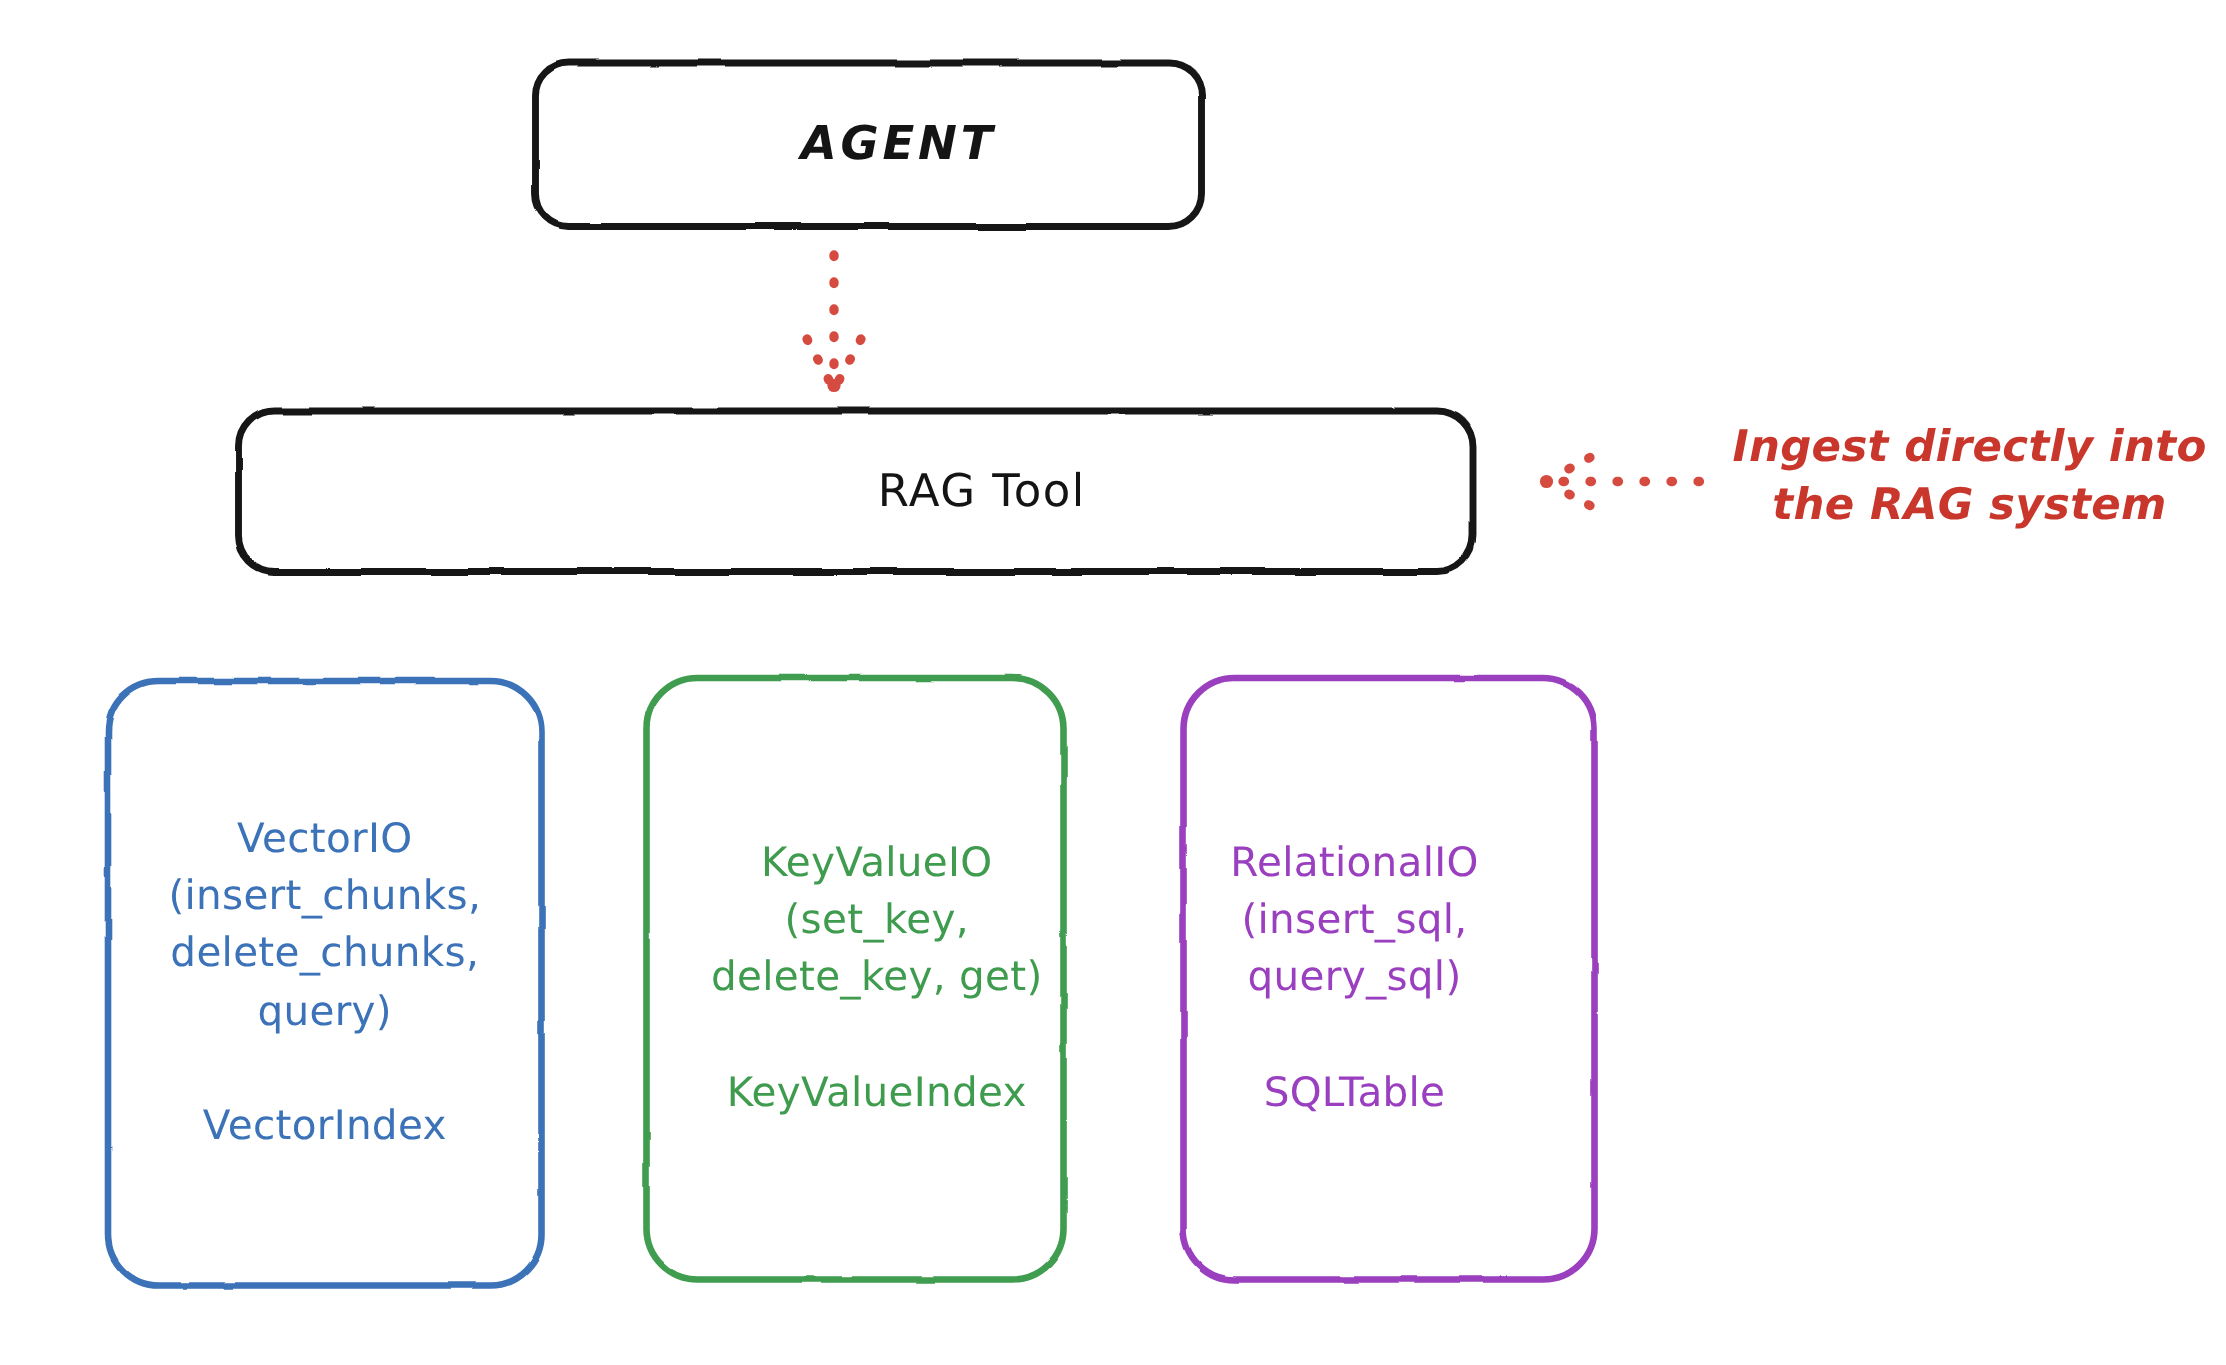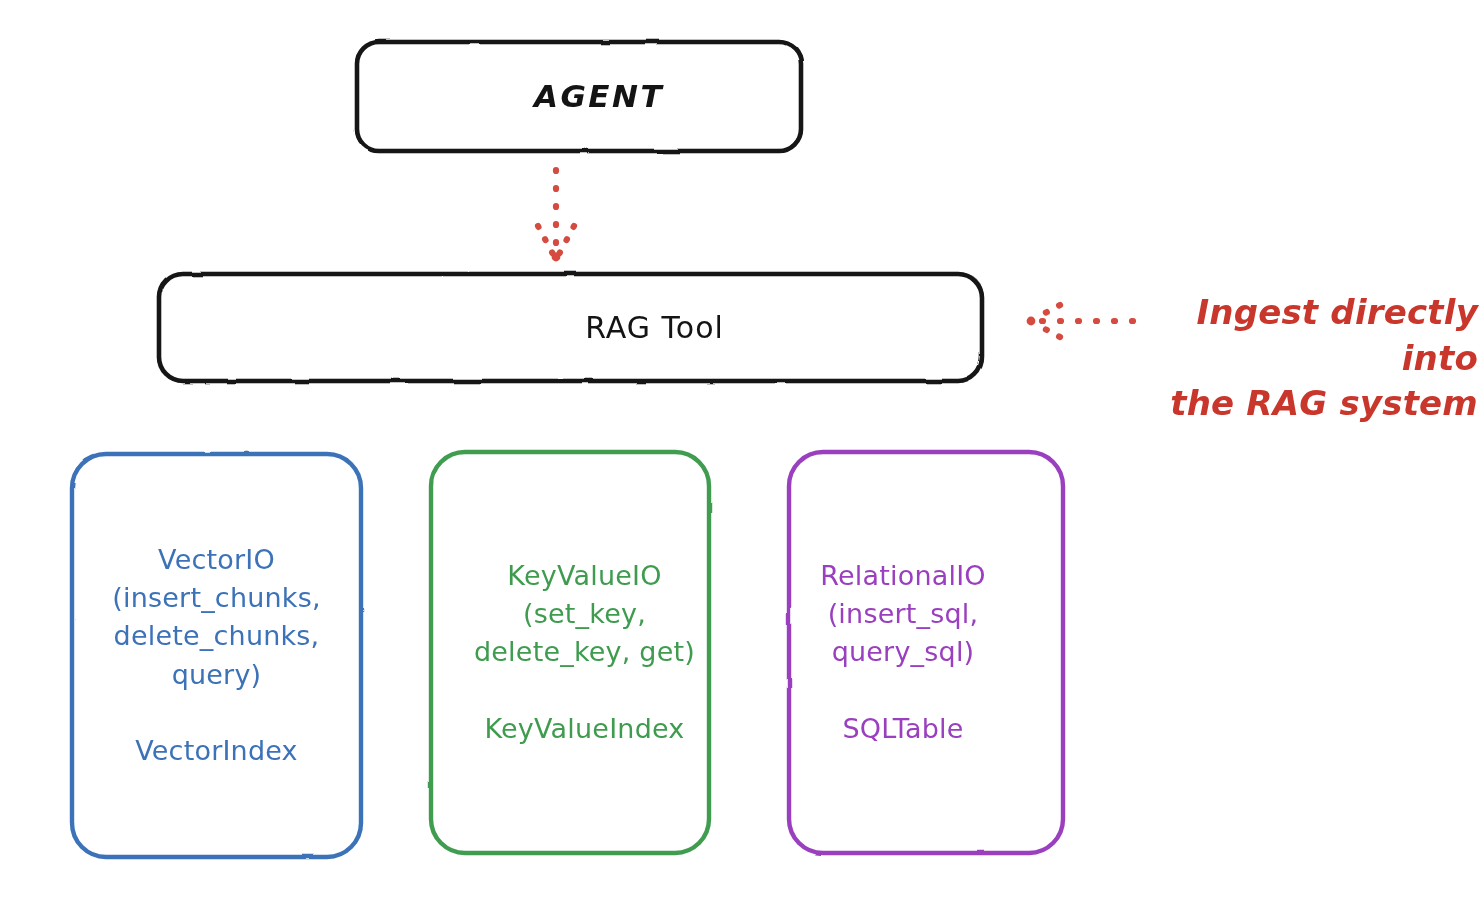--- a/index.html
+++ b/index.html
@@ -97,30 +97,29 @@
   #vector-io-node .node-label { color: #3b72b8; }
   #key-value-io-node .node-label { color: #3f9c4f; }
   #relational-io-node .node-label { color: #9a3fbf; }
 
   
   #ingest-annotation {
     position: absolute;
     left: 1148px;
     top: 278px;
     width: 330px;
-    text-align: right;
+    text-align: center;
     color: #c9372c;
     font-family: "DejaVu Sans", sans-serif;
-    font-size: 34px;
+    font-size: 29px;
     font-weight: 600;
     font-style: italic;
     line-height: 1.34;
     letter-spacing: 0.2px;
     white-space: pre-line;
-    margin-top: 12px;
   }
 </style>
 </head>
 <body>
 
 <svg id="canvas" viewBox="0 0 1484 910" aria-hidden="true">
   <defs>
     <filter id="rough" x="-6%" y="-12%" width="112%" height="124%">
       <feTurbulence type="fractalNoise" baseFrequency="0.022" numOctaves="2" seed="7" result="n"></feTurbulence>
       <feDisplacementMap in="SourceGraphic" in2="n" scale="2.4" xChannelSelector="R" yChannelSelector="G"></feDisplacementMap>

